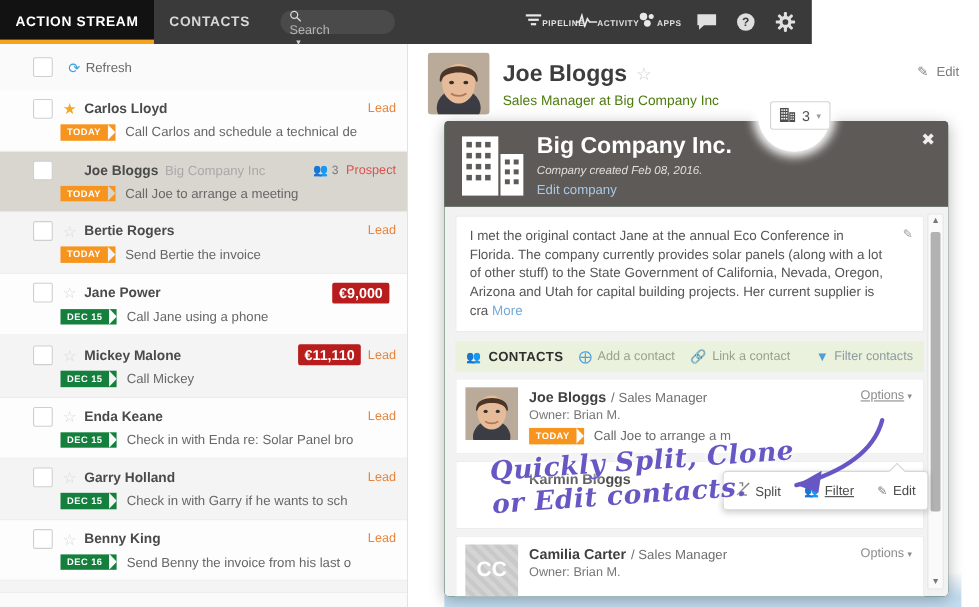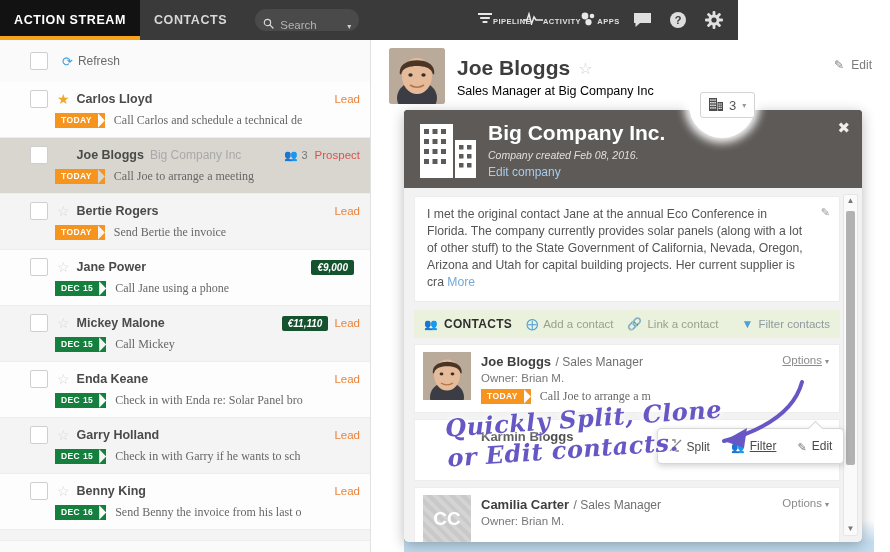--- a/index.html
+++ b/index.html
@@ -11,22 +11,22 @@
   }
   .app{position:relative;width:890px;height:552px;overflow:hidden;background:#fff;}
 
   
   .topnav{position:absolute;left:0;top:0;width:738px;height:40px;background:#3a3a3a;z-index:5;}
   .nav-left{position:absolute;left:0;top:0;height:40px;display:flex;align-items:stretch;}
   .tab{display:flex;align-items:center;padding:0 14px;font-size:12.5px;font-weight:bold;
        letter-spacing:.6px;color:#d8d8d8;position:relative;cursor:pointer;}
   .tab.active{background:#121212;color:#ffffff;}
   .tab.active:after{content:"";position:absolute;left:0;right:0;bottom:0;height:4px;background:#f5a21d;}
-  .searchbox{display:flex;align-items:flex-end;height:22px;margin:9px 0 0 14px;background:#4a4a4a;
-      border-radius:11px;padding:0 8px;min-width:88px;cursor:text;}
+  .searchbox{display:flex;align-items:flex-start;height:22px;margin:9px 0 0 14px;background:#4a4a4a;
+      border-radius:11px;padding:0 8px;min-width:88px;cursor:text;flex-direction:column;}
   .searchbox .q{font-size:12px;color:#d5d5d5;margin-right:6px;line-height:1;}
   .searchbox .ph{font-size:11.5px;color:#b4b4b4;flex:1;}
   .searchbox .caret{font-size:8px;color:#cfcfcf;margin-left:6px;}
 
   .nav-right{position:absolute;right:6px;top:0;height:40px;display:flex;align-items:center;}
   .navitem{display:flex;align-items:center;justify-content:center;
       width:48px;height:40px;cursor:pointer;}
   .navitem .glyph{color:#e8e8e8;line-height:1;}
   .navitem .lbl{font-size:7.5px;font-weight:bold;letter-spacing:.5px;color:#e0e0e0;margin-top:2px;}
   .navicon{display:flex;align-items:center;justify-content:center;width:36px;height:40px;cursor:pointer;}
@@ -48,40 +48,40 @@
   .row .cb{margin-right:9px;}
   .star{font-size:14px;color:#d6d6d6;margin-right:7px;line-height:1;}
   .star.on{color:#f5a623;}
   .nm{font-size:12.5px;font-weight:bold;color:#4a4a4a;white-space:nowrap;}
   .co{font-size:12px;color:#a9a9a9;margin-left:6px;white-space:nowrap;}
   .spacer{flex:1;}
   .grp{display:flex;align-items:center;font-size:11px;color:#777;margin-right:7px;white-space:nowrap;}
   .grp .gicon{font-size:11px;margin-right:3px;color:#6d6d6d;}
   .stat{font-size:11.5px;color:#e8843c;white-space:nowrap;}
   .stat.prospect{color:#d9534f;}
-  .money{background:#14532d;color:#fff;font-size:10px;font-weight:bold;border-radius:2px;
-         padding:2px 6px;margin-right:6px;white-space:nowrap;font-style:italic;}
+  .money{background:#b91c1c;color:#fff;font-size:13px;font-weight:bold;border-radius:2px;
+         padding:2px 6px;margin-right:6px;white-space:nowrap;}
   .line2{display:flex;align-items:center;margin-top:5px;padding-left:25px;}
   .flag{position:relative;display:inline-block;background:#f7941e;color:#fff;font-size:8.5px;
         font-weight:bold;letter-spacing:.4px;padding:3px 13px 3px 6px;line-height:1;}
   .flag.grey{background:#15803d;}
   .flag:after{content:"";position:absolute;right:0;top:0;bottom:0;width:7px;
         background:#fdfdfd;clip-path:polygon(0 0,100% 50%,0 100%);}
   .row.alt .flag:after{background:#f4f4f4;}
   .row.sel .flag:after{background:#d9d6d0;}
-  .task{font-size:12px;color:#676767;margin-left:9px;white-space:nowrap;overflow:hidden;font-family:Liberation Serif, serif;}
+  .task{font-size:12px;color:#676767;margin-left:9px;white-space:nowrap;overflow:hidden;}
 
   
   .right{position:absolute;left:371px;top:40px;width:519px;height:512px;background:#ffffff;overflow:hidden;}
   .person-head{position:relative;padding:16px 18px 0 86px;}
   .avatar-lg{position:absolute;left:18px;top:8px;width:56px;height:56px;border-radius:3px;overflow:hidden;background:#cfc6bb;}
   .ptitle{display:flex;align-items:center;}
   .pname{font-size:21px;font-weight:bold;color:#3d3d3d;}
   .pstar{font-size:16px;color:#cfcfcf;margin-left:8px;}
-  .psub{font-size:12.5px;color:#000000;margin-top:4px;}
+  .psub{font-size:12.5px;color:#4d7c0f;margin-top:4px;}
   .edit-link{position:absolute;right:18px;top:18px;font-size:12px;color:#7b7b7b;cursor:pointer;}
   .edit-link .pen{margin-right:4px;}
 
   
   .spot{position:absolute;left:689px;top:72px;width:66px;height:66px;border-radius:50%;
         background:#fff;box-shadow:0 0 9px 5px rgba(255,255,255,.95);z-index:18;}
   .cochip{position:absolute;left:700px;top:92px;display:flex;align-items:center;height:24px;
      padding:0 8px;border:1px solid #d3d3d3;border-radius:3px;background:#fff;z-index:19;cursor:pointer;}
   .cochip .bldg{font-size:12px;color:#4d4d4d;margin-right:6px;line-height:1;}
   .cochip .cnt{font-size:13px;color:#555;}

